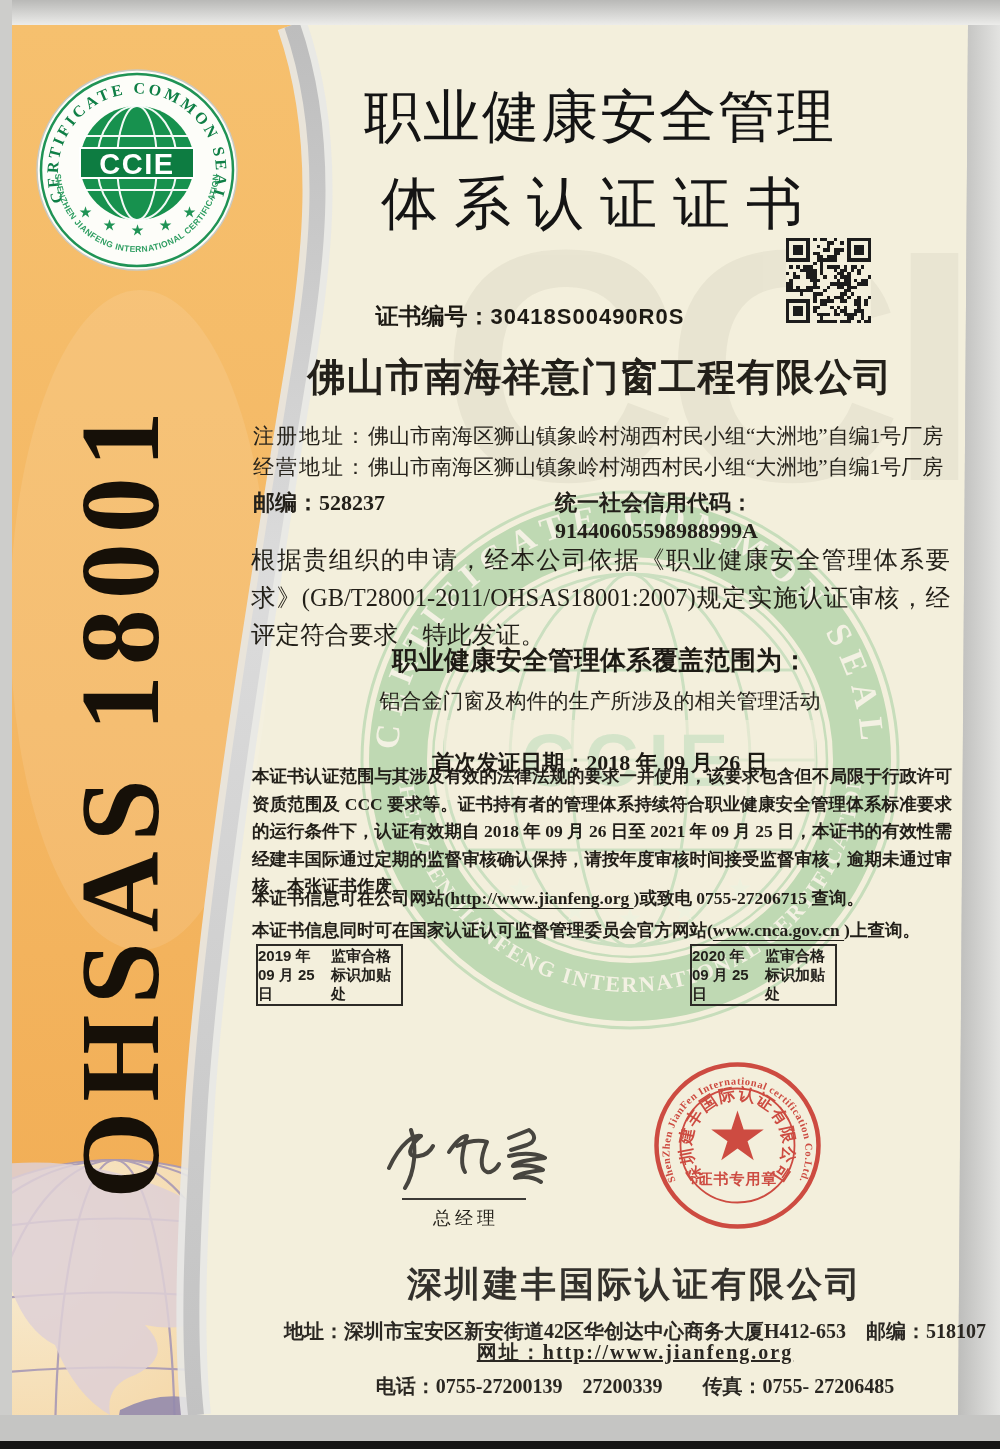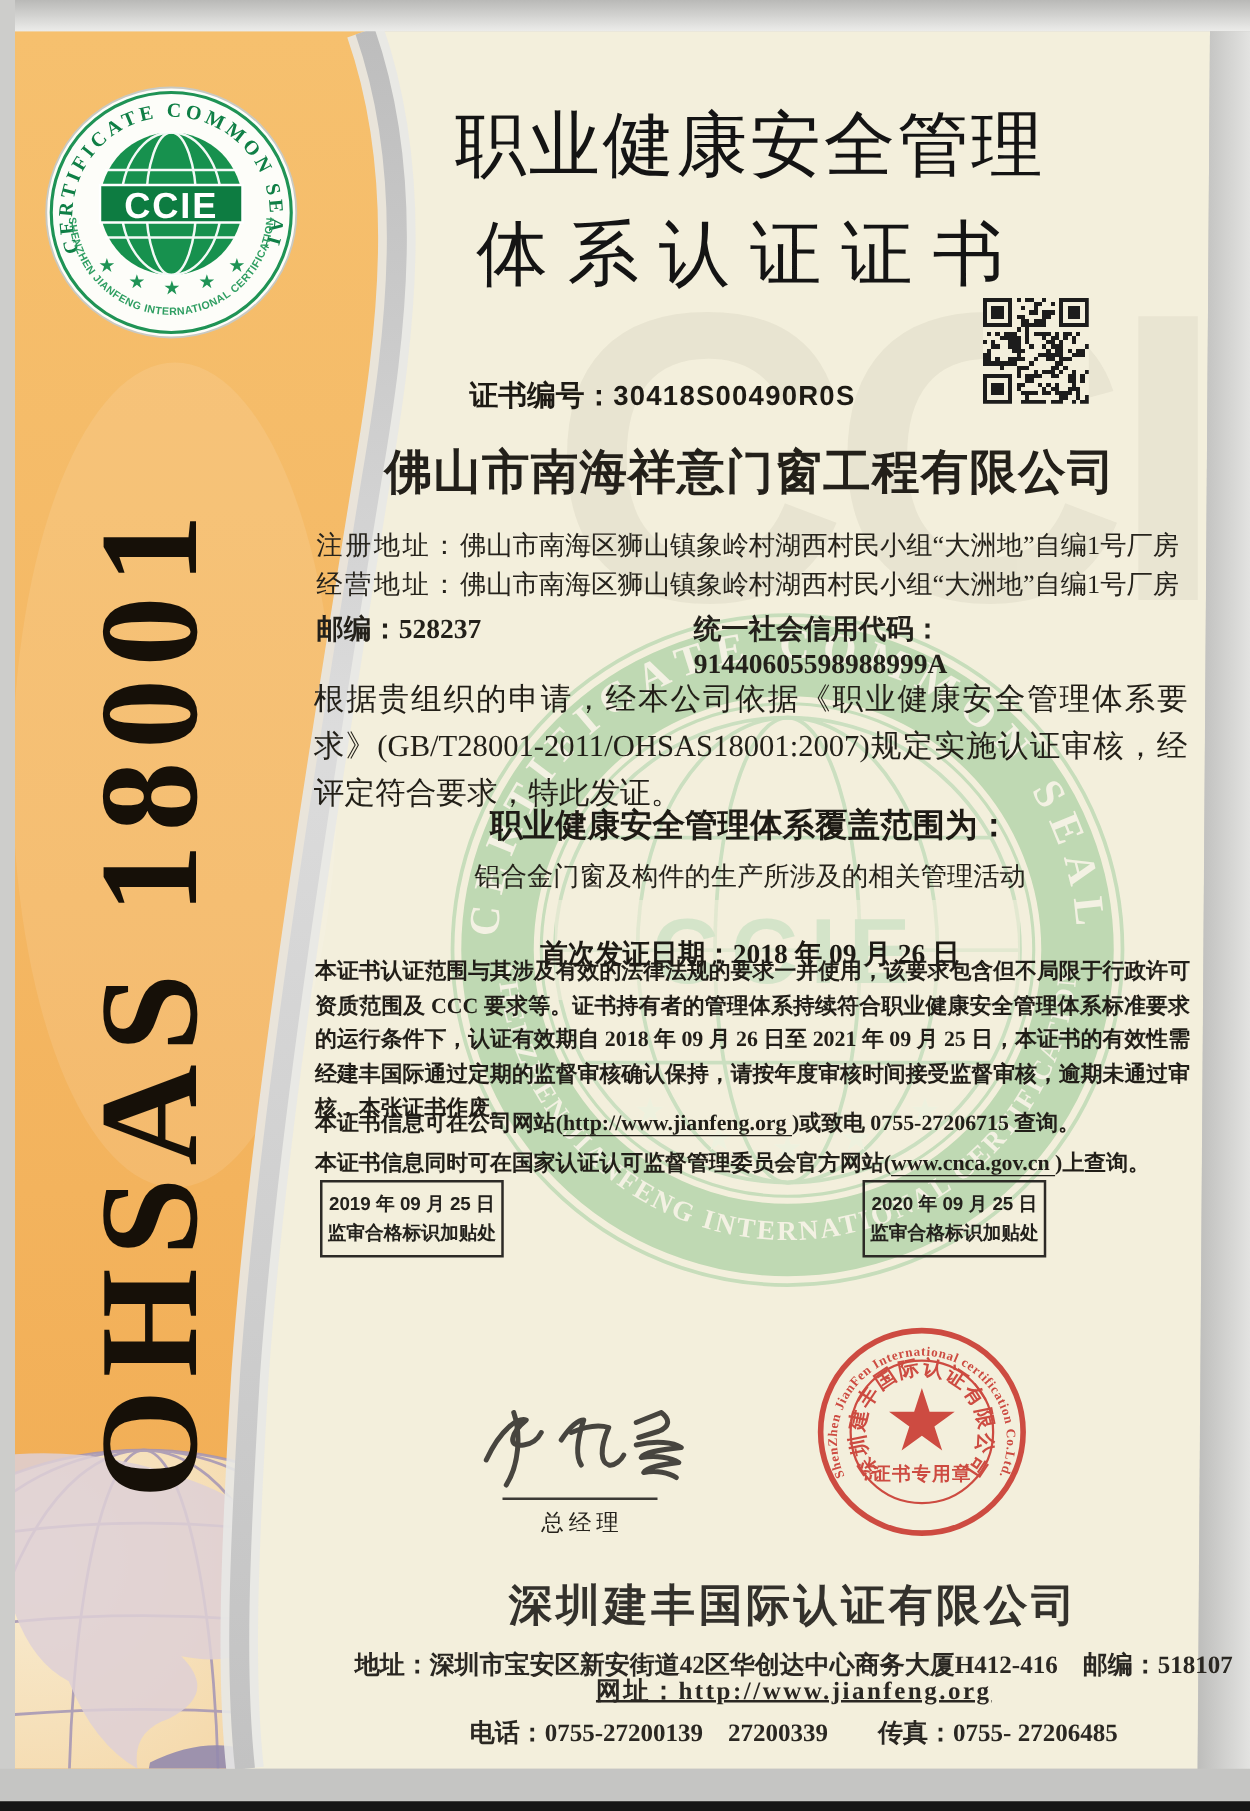--- a/index.html
+++ b/index.html
@@ -20,21 +20,21 @@
   .postrow{left:253px;top:488px;width:700px;font-size:22px;font-weight:bold;color:#23201a;}
   .postrow .right{position:absolute;left:302px;top:0;}
   .grant{left:251px;top:541px;width:699px;font-size:24.5px;line-height:37.5px;text-align:justify;color:#221f18;}
   .scopehead{left:250px;top:643px;width:700px;text-align:center;font-size:26px;font-weight:bold;color:#1e1b15;}
   .scope{left:250px;top:687px;width:700px;text-align:center;font-size:21px;color:#26231c;}
   .firstissue{left:250px;top:748px;width:700px;text-align:center;font-size:22px;font-weight:bold;}
   .terms{left:252px;top:763px;width:700px;font-size:17.5px;font-weight:bold;line-height:27.5px;text-align:justify;color:#211e18;}
   .infoline{left:252px;top:886px;width:700px;font-size:17.5px;font-weight:bold;color:#211e18;}
   .infoline.l2{top:918px;}
   .infoline .u{text-decoration:underline;text-underline-offset:4px;}
-  .sticker{width:143px;height:58px;border:2px solid #2c2a26;display:flex;flex-direction:column;
+  .sticker{width:143px;height:58px;border:2px solid #2c2a26;display:flex;flex-direction:row;
            justify-content:center;align-items:center;gap:4px;font-size:15px;font-weight:bold;
            font-family:"Liberation Sans","DejaVu Sans",sans-serif;color:#23211c;}
   .sticker.b1{left:256px;top:944px;}
   .sticker.b2{left:690px;top:944px;}
   .sigline{left:402px;top:1198px;width:124px;height:2px;background:#3c3a36;}
   .sigtitle{left:418px;top:1206px;width:96px;text-align:center;font-size:18px;letter-spacing:4px;color:#26231c;}
   .issuer-name{left:270px;top:1261px;width:730px;text-align:center;font-size:35px;font-weight:bold;letter-spacing:3px;
                font-family:"Liberation Sans","DejaVu Sans",sans-serif;color:#33312c;}
   .issuer-line{left:270px;top:1318px;width:730px;text-align:center;font-size:20px;font-weight:bold;color:#2a2722;}
   .issuer-line.p{top:1350px;margin-top:23px;}
@@ -491,17 +491,17 @@
     <text font-family="Liberation Serif, DejaVu Serif, serif" font-size="16.5" font-weight="bold" letter-spacing="1.5" fill="#c93a31">
       <textPath href="#sCn" startOffset="50%" text-anchor="middle">深圳建丰国际认证有限公司</textPath>
     </text>
     <g transform="translate(87.5,80)" fill="#c93a31">
       <use href="#star" width="58" height="58" x="-29" y="-29"></use>
     </g>
     <text x="87.5" y="126" text-anchor="middle" font-family="Liberation Serif, DejaVu Serif, serif" font-size="15" font-weight="bold" letter-spacing="1" fill="#c93a31">证书专用章</text>
   </svg>
 
   <div class="abs issuer-name">深圳建丰国际认证有限公司</div>
-  <div class="abs issuer-line">地址：深圳市宝安区新安街道42区华创达中心商务大厦H412-416　邮编：518107</div>
+  <div class="abs issuer-line">地址：深圳市宝安区新安街道42区华创达中心商务大厦H412-653　邮编：518107</div>
   <div class="abs issuer-line p">电话：0755-27200139　27200339　　传真：0755- 27206485</div>
   <div class="abs issuer-line w">网址：http://www.jianfeng.org</div>
 
 </div>
 
 </body></html>

